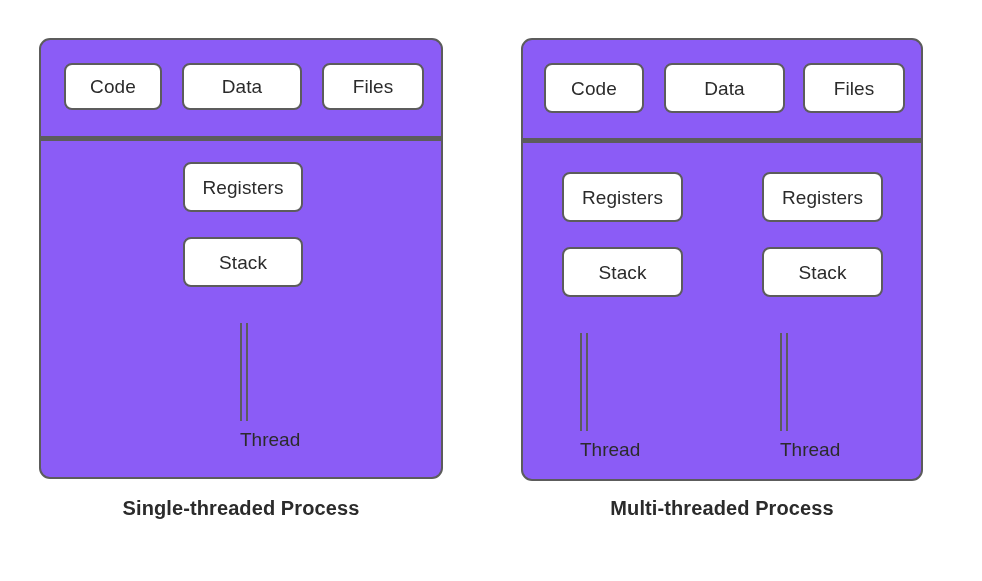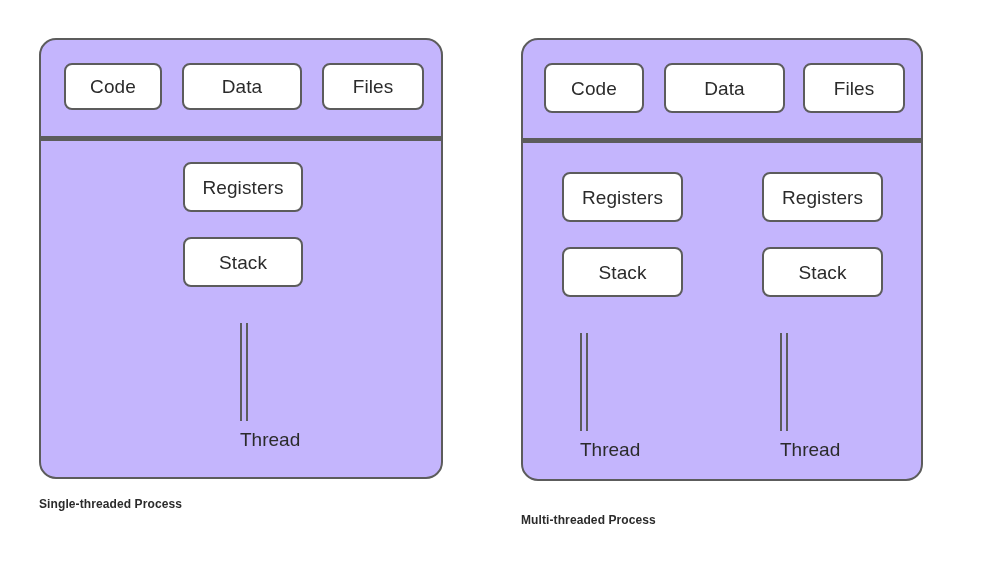--- a/index.html
+++ b/index.html
@@ -19,22 +19,22 @@
   .canvas {
     position: absolute;
     inset: 0;
   }
 
   
   .process {
     position: absolute;
     box-sizing: border-box;
     border: 2px solid #5c5c5c;
-    border-radius: 17px;
-    background: #c4b5fd;
+    border-radius: 11px;
+    background: #8b5cf6;
   }
   .process-left  { left: 39px;  top: 38px; width: 404px; height: 441px; }
   .process-right { left: 521px; top: 38px; width: 402px; height: 443px; }
 
   
   .divider {
     position: absolute;
     left: 0;
     right: 0;
     height: 5px;
@@ -110,29 +110,29 @@
 
   .l-thread  { left: 199px; top: 283px; }
   .l-thread .thread-lines { height: 98px; }
   .rt1 { left: 57px;  top: 293px; }
   .rt2 { left: 257px; top: 293px; }
   .rt1 .thread-lines, .rt2 .thread-lines { height: 98px; }
 
   
   .caption {
     position: absolute;
-    font-size: 12px;
+    font-size: 20px;
     font-weight: bold;
     color: #2b2b2b;
-    text-align: left;
+    text-align: center;
     white-space: nowrap;
     letter-spacing: 0.1px;
   }
   .caption-left  { left: 39px;  top: 497px; width: 404px; }
-  .caption-right { left: 521px; top: 513px; width: 402px; }
+  .caption-right { left: 521px; top: 497px; width: 402px; }
 </style>
 </head>
 <body>
 
 <div class="canvas">
 
   <div class="process process-left">
 
     <div class="divider"></div>
 

